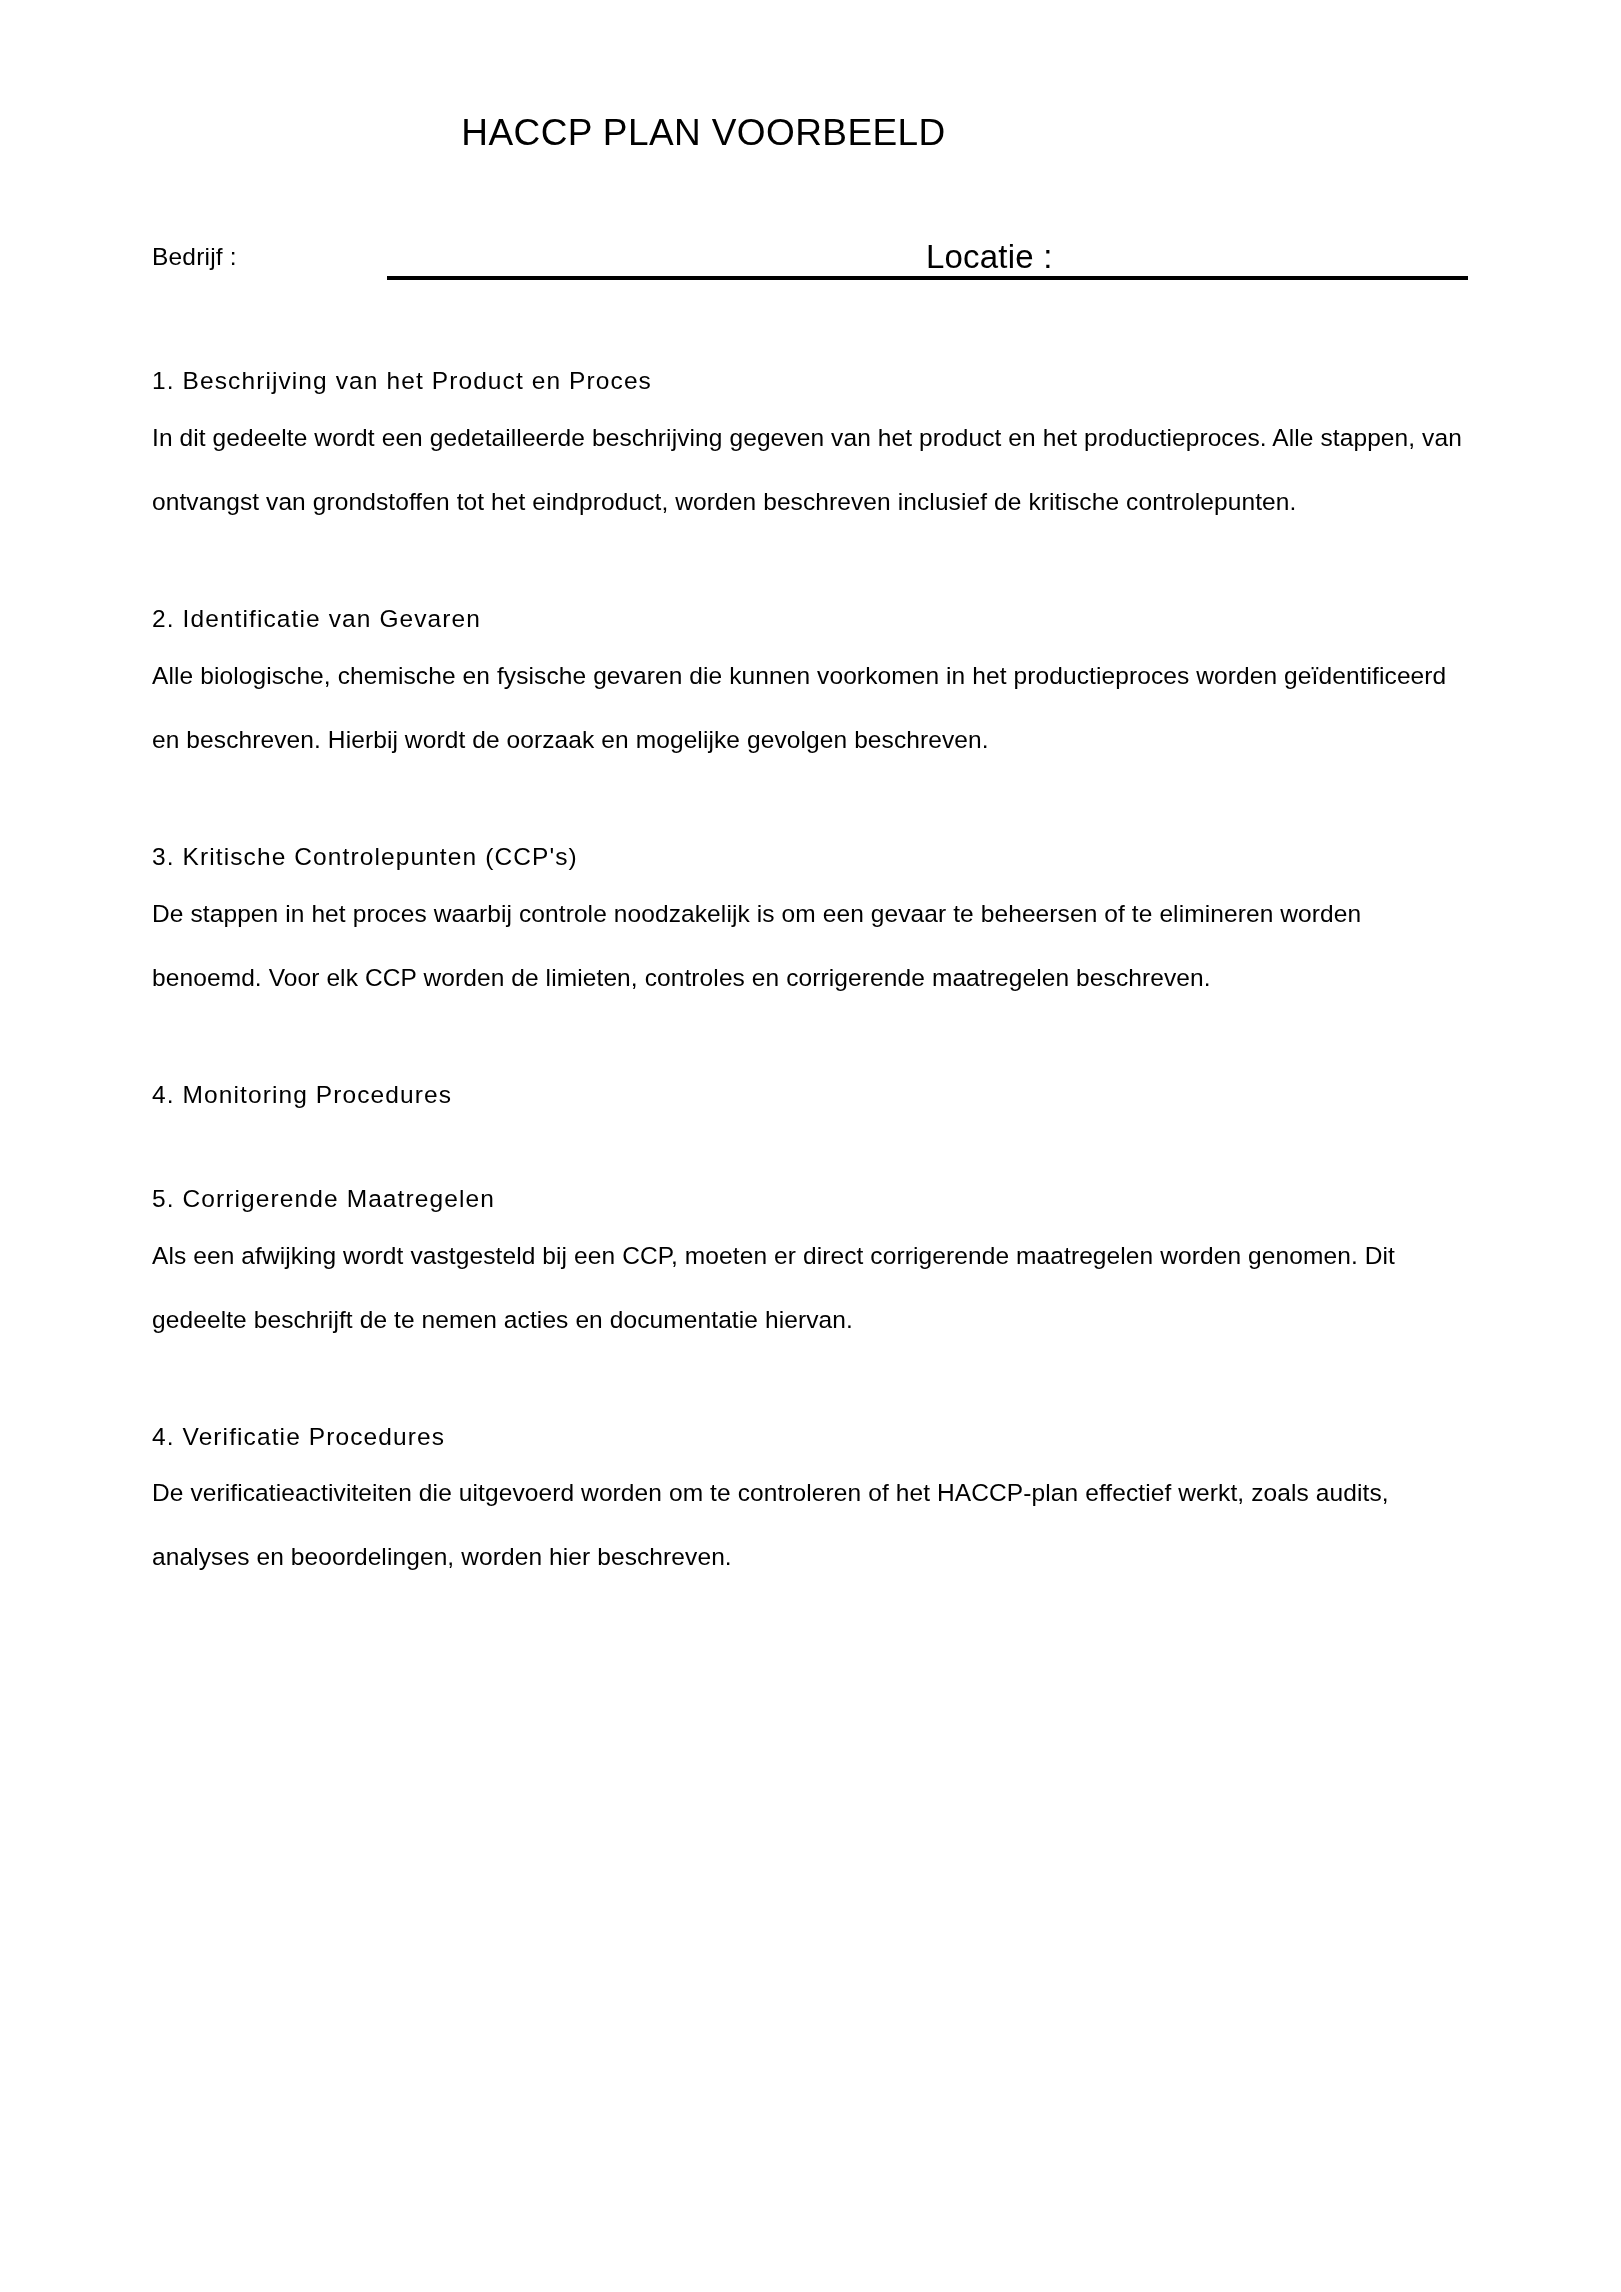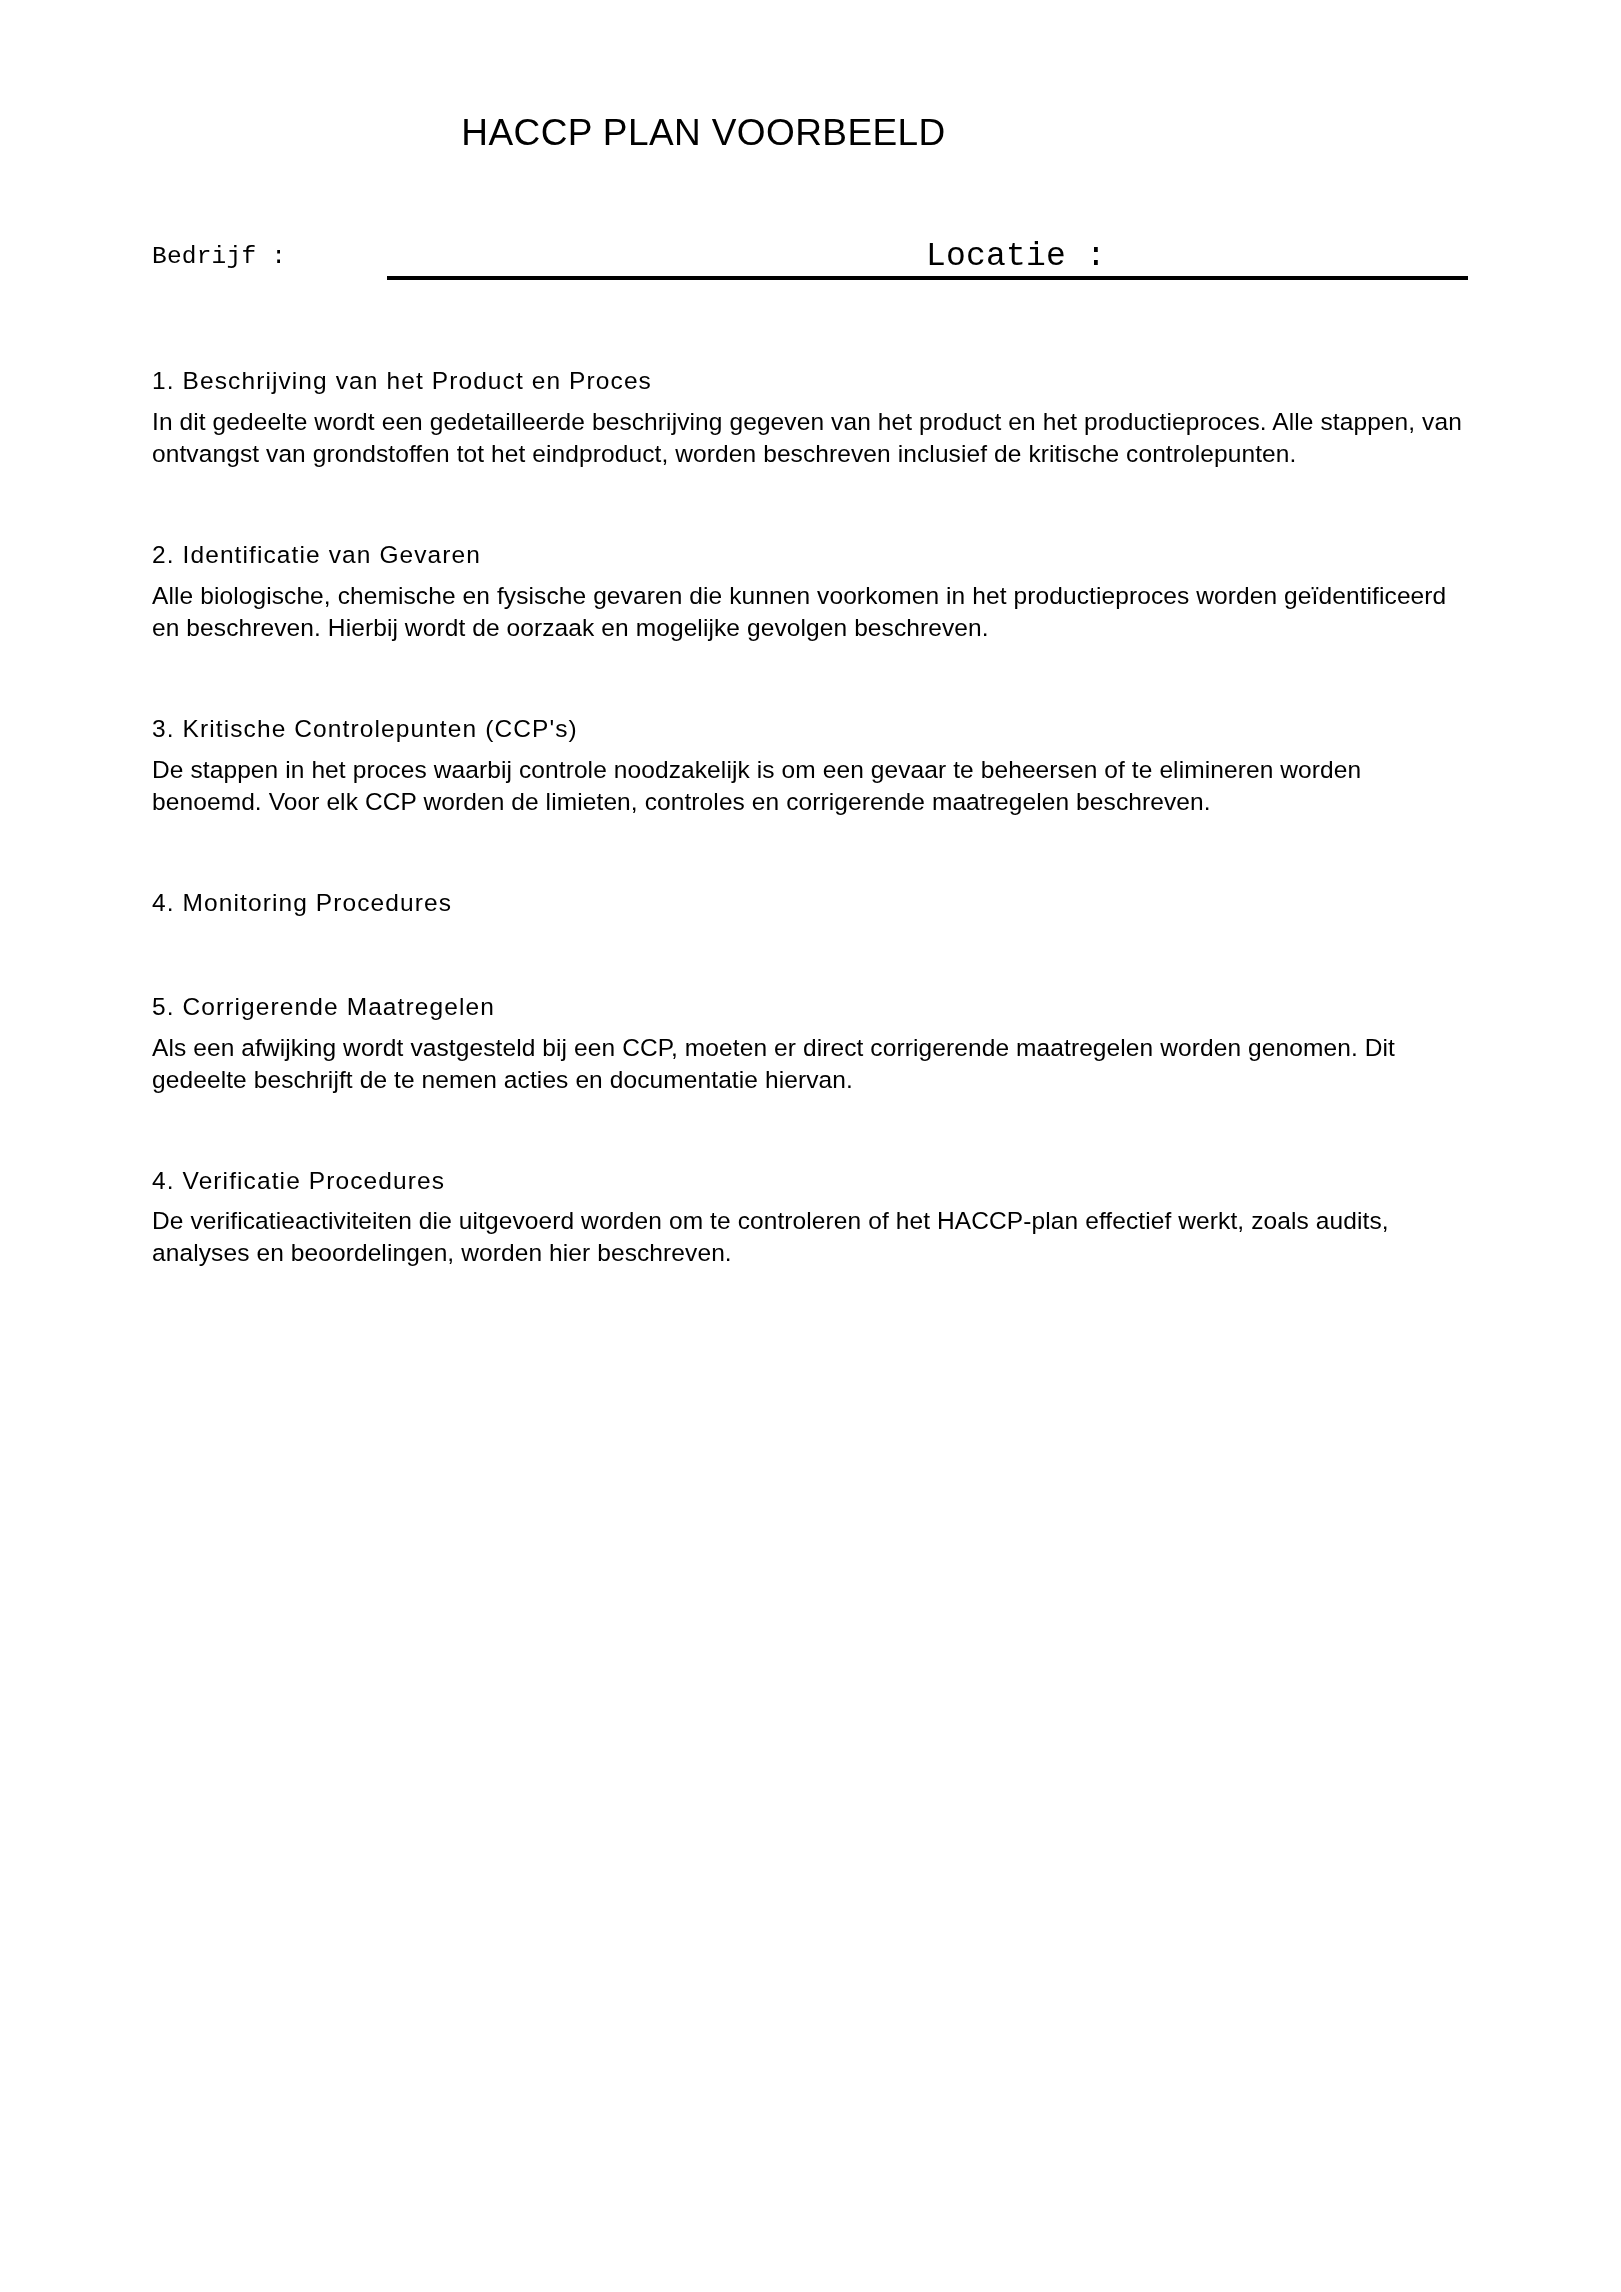--- a/index.html
+++ b/index.html
@@ -36,21 +36,20 @@
     color: #000000;
   }
 
   
   .field-row {
     position: absolute;
     left: 152px;
     top: 240px;
     width: 1318px;
     height: 45px;
-    font-family: Liberation Mono, monospace;
   }
   .field-label-bedrijf {
     position: absolute;
     left: 0px;
     top: 0px;
     font-size: 24.5px;
     line-height: 33px;
     letter-spacing: 0.2px;
     white-space: nowrap;
   }
@@ -89,21 +88,21 @@
   .section-heading {
     font-size: 24.5px;
     line-height: 39px;
     font-weight: 400;
     letter-spacing: 1.1px;
     margin: 0 0 5.9px 0;
     color: #000000;
   }
   .section-body {
     font-size: 24.5px;
-    line-height: 32px;
+    line-height: 64px;
     font-weight: 400;
     letter-spacing: 0.1px;
     margin: 0;
     color: #000000;
     text-align: left;
   }
 </style>
 </head>
 <body>
 

